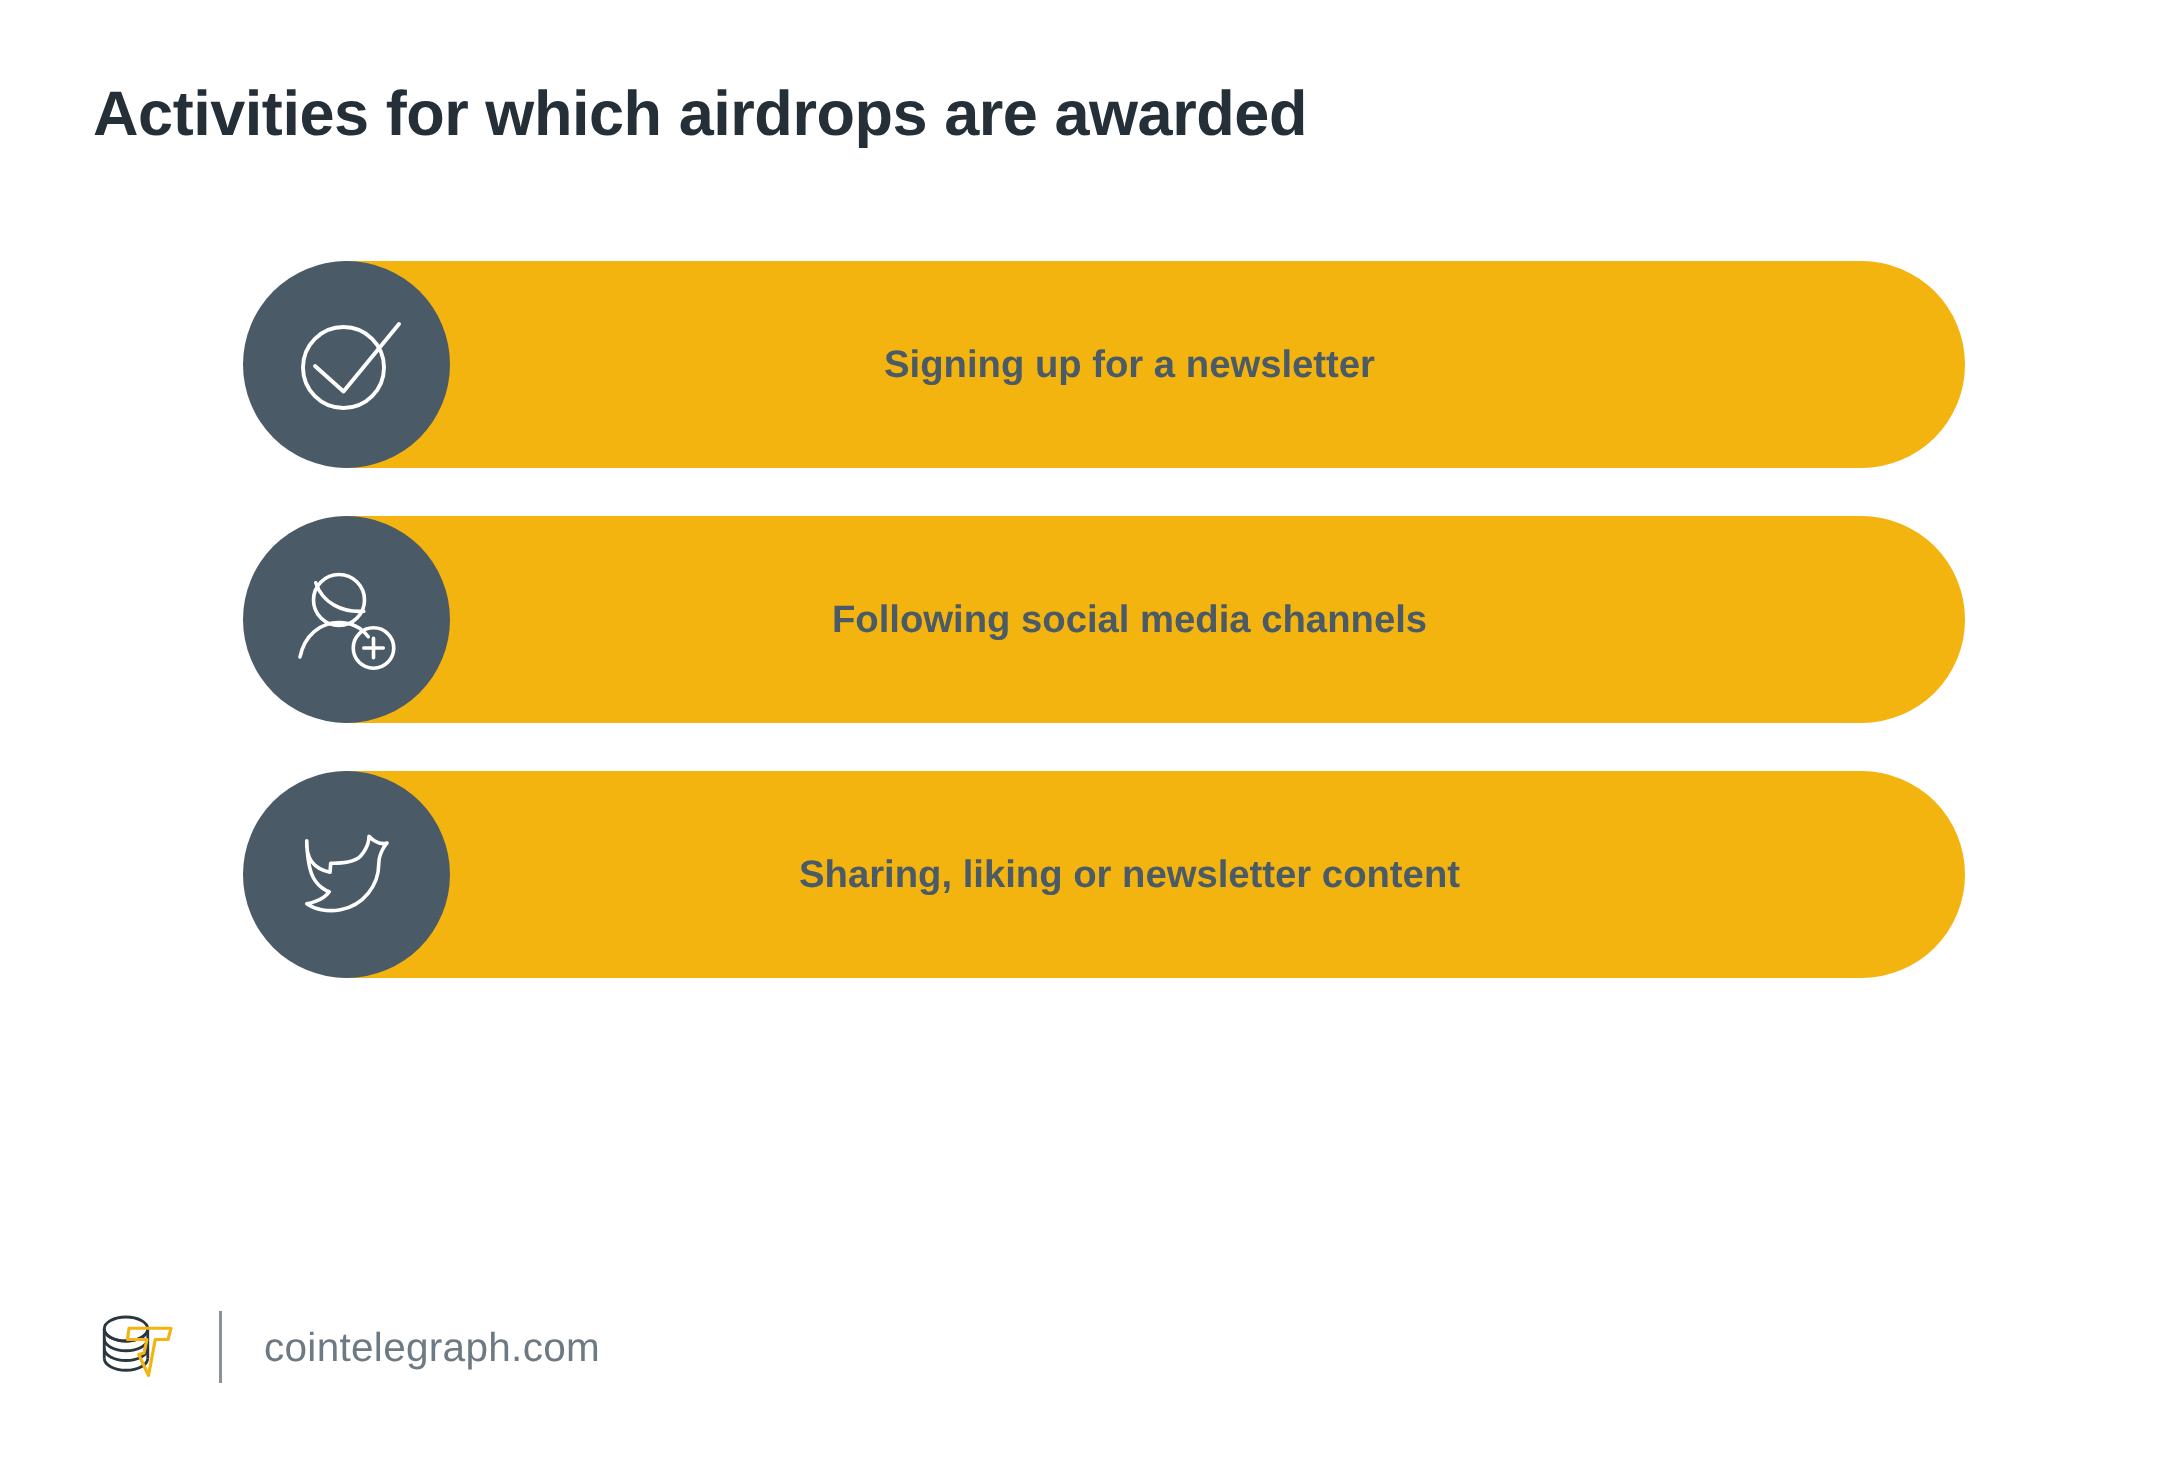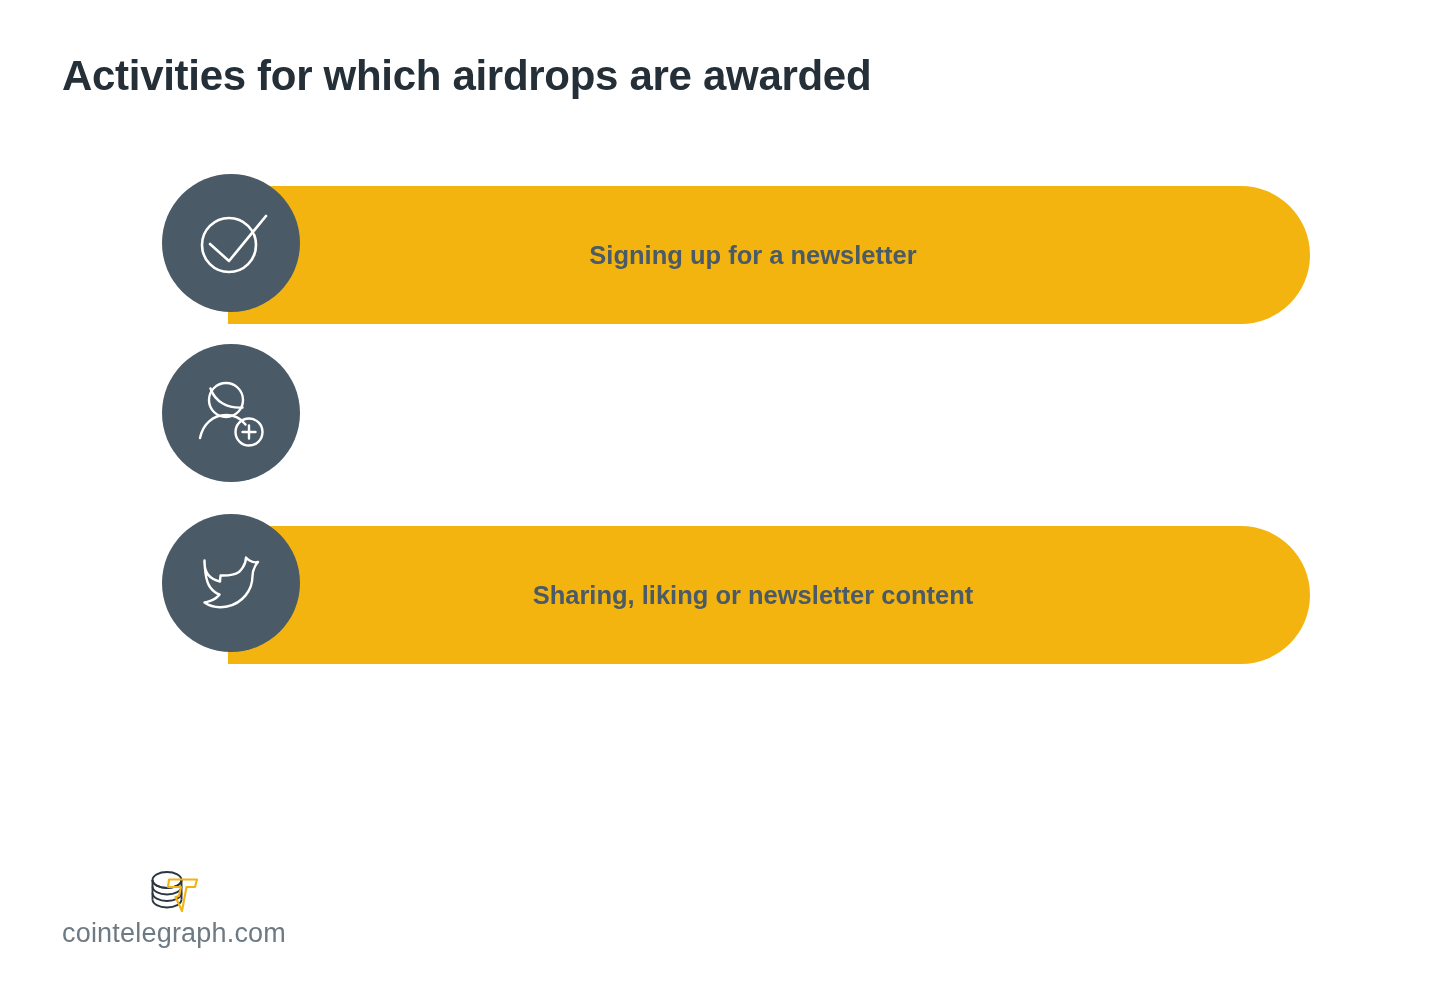--- a/index.html
+++ b/index.html
@@ -45,21 +45,21 @@
 
   .row {
     position: relative;
     height: 138px;
     margin-bottom: 32px;
   }
 
   .row-bar {
     position: absolute;
     left: 228px;
-    top: 12px;
+    top: 0;
     width: 1082px;
     height: 138px;
     background: #f3b410;
     border-radius: 0 69px 69px 0;
     display: flex;
     align-items: center;
     justify-content: center;
     box-sizing: border-box;
     padding: 0 70px 0 38px;
   }
@@ -93,21 +93,20 @@
   }
 
   
   .footer {
     position: absolute;
     left: 62px;
     top: 866px;
     display: flex;
     align-items: center;
     height: 64px;
-    flex-direction: column;
   }
 
   .footer-logo {
     width: 58px;
     height: 52px;
     display: block;
   }
 
   .footer-divider {
     width: 2px;
@@ -139,20 +138,23 @@
         <span>
           <svg width="78" height="78" viewBox="0 0 78 78" fill="none" stroke="#ffffff" stroke-width="2.6" stroke-linecap="round" stroke-linejoin="round">
             <circle cx="37" cy="41" r="27"></circle>
             <polyline points="18,40 37,57 74,12" fill="none"></polyline>
           </svg>
         </span>
       </div>
     </div>
 
     <div class="row">
+      <div class="row-bar">
+        <div class="row-label">Following social media channels</div>
+      </div>
       <div class="row-icon-circle">
         <span>
           <svg width="76" height="76" viewBox="0 0 76 76" fill="none" stroke="#ffffff" stroke-width="2.4" stroke-linecap="round" stroke-linejoin="round">
             <circle cx="33" cy="25" r="17"></circle>
             <path d="M17.5 13.5 C22 27 35 33.5 49.5 32.5"></path>
             <path d="M7 63 C10 48.5 20.5 40 33 40 C41 40 48 43.5 52.5 49.5"></path>
             <circle cx="56" cy="57" r="13.5"></circle>
             <line x1="56" y1="50.5" x2="56" y2="63.5"></line>
             <line x1="49.5" y1="57" x2="62.5" y2="57"></line>
           </svg>

